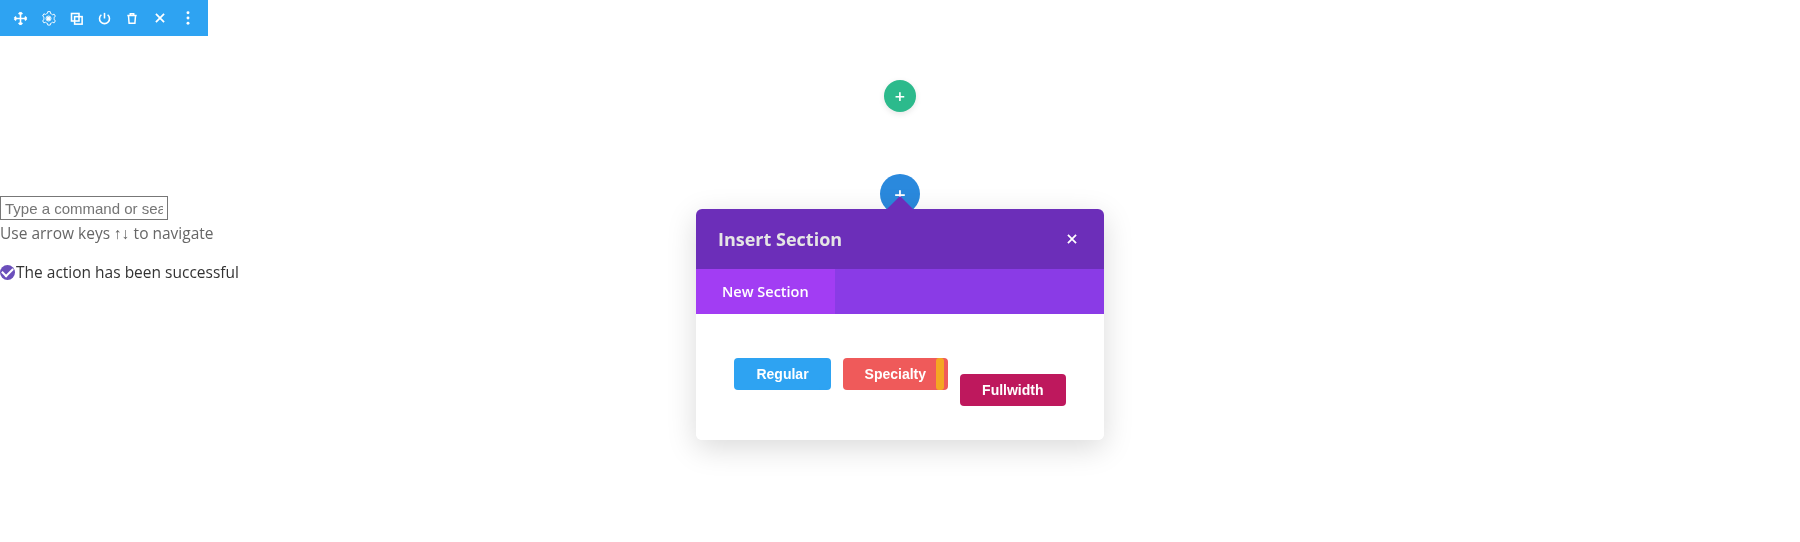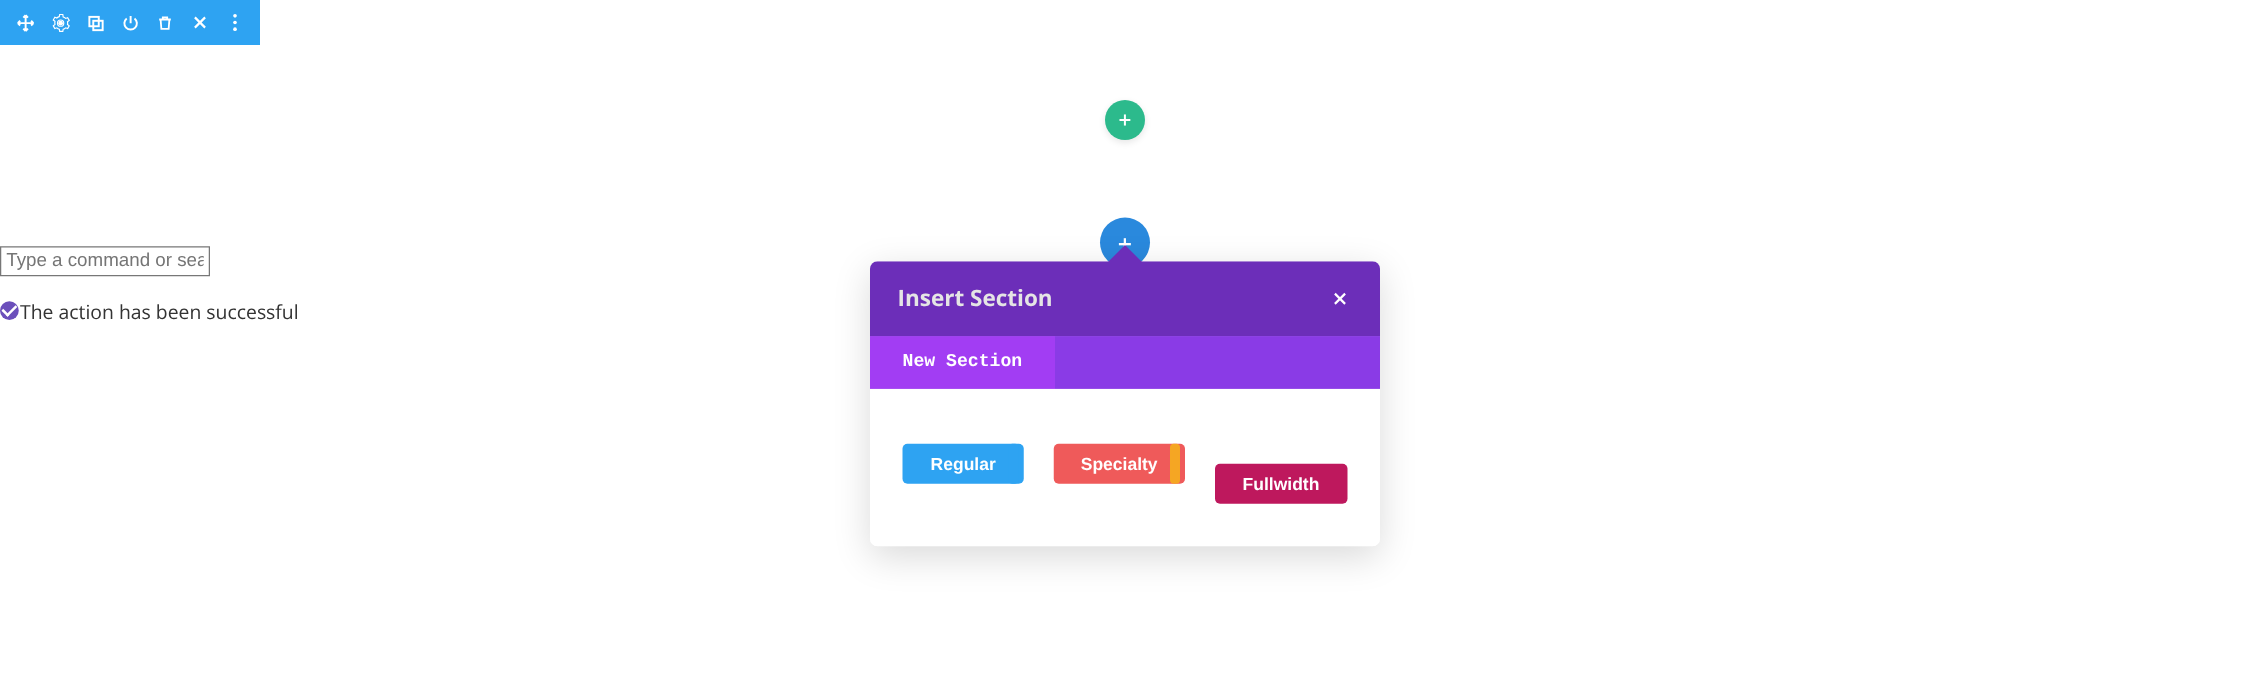--- a/index.html
+++ b/index.html
@@ -143,38 +143,37 @@
   .modal-close{
     color:#fff;
     font-size:20px;
     cursor:pointer;
     width:20px;height:20px;
     display:flex;align-items:center;justify-content:center;
   }
   .modal-tabs{
     display:flex;
     background:#8130e0;
-    font-family:Liberation Mono, monospace;
   }
   .modal-tab{
     flex: 0 0 auto;
     padding: 13px 26px;
     color:#fff;
     font-weight:600;
     font-size:14.5px;
     cursor:pointer;
   }
   .modal-tab.active{ background:#a23df3; }
   .modal-tab.middle{}
   .modal-tabs .spacer{ flex:1; background:#8a3be6; }
   .modal-body{
     background:#fff;
     padding: 28px 24px 34px;
     display:flex;
-    gap:28px;
+    gap:16px;
     justify-content:center;
   }
   .opt-btn{
     border:none;
     border-radius:4px;
     color:#fff;
     font-weight:700;
     font-size:14px;
     height:32px;
     padding: 0 22px;
@@ -242,20 +241,21 @@
   <span>+</span>
 </div>
 
 <div class="add-circle-blue">
   <span>+</span>
 </div>
 <div class="add-triangle"></div>
 
 <div class="palette">
   <input type="text" placeholder="Type a command or searc" style="">
+  <div class="line">Use arrow keys ↑↓ to navigate</div>
   <div class="success-line">
     <span class="check-badge"></span>
     <span>The action has been successful</span>
   </div>
 </div>
 
 <div class="modal-wrap">
   <div class="modal-header">
     <span>Insert Section</span>
     <span class="modal-close">

